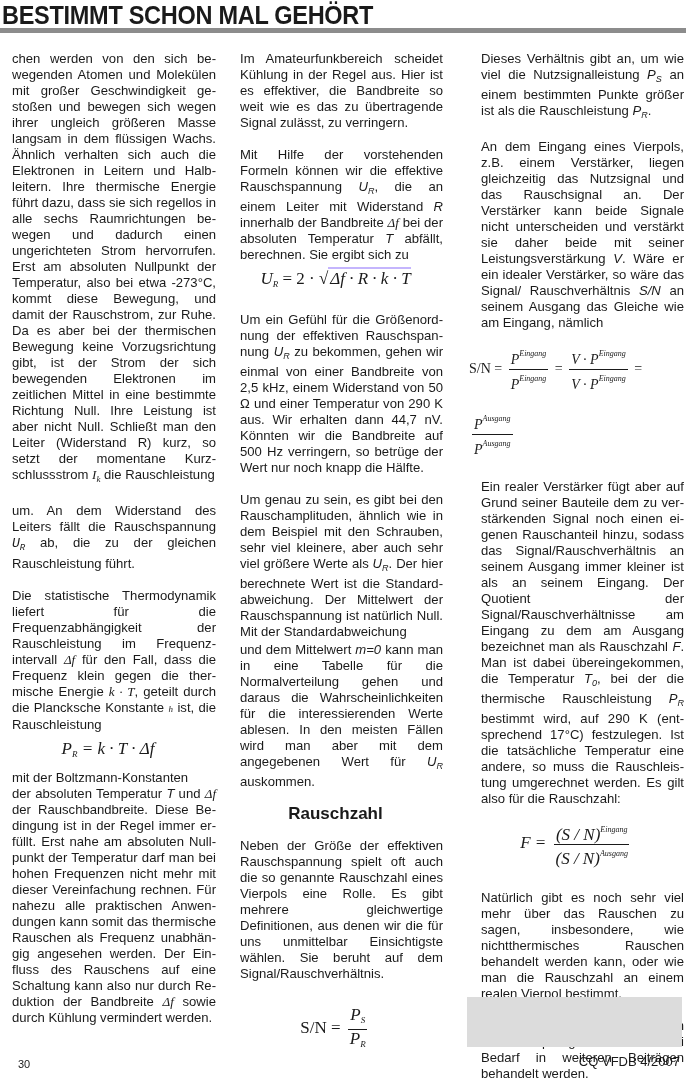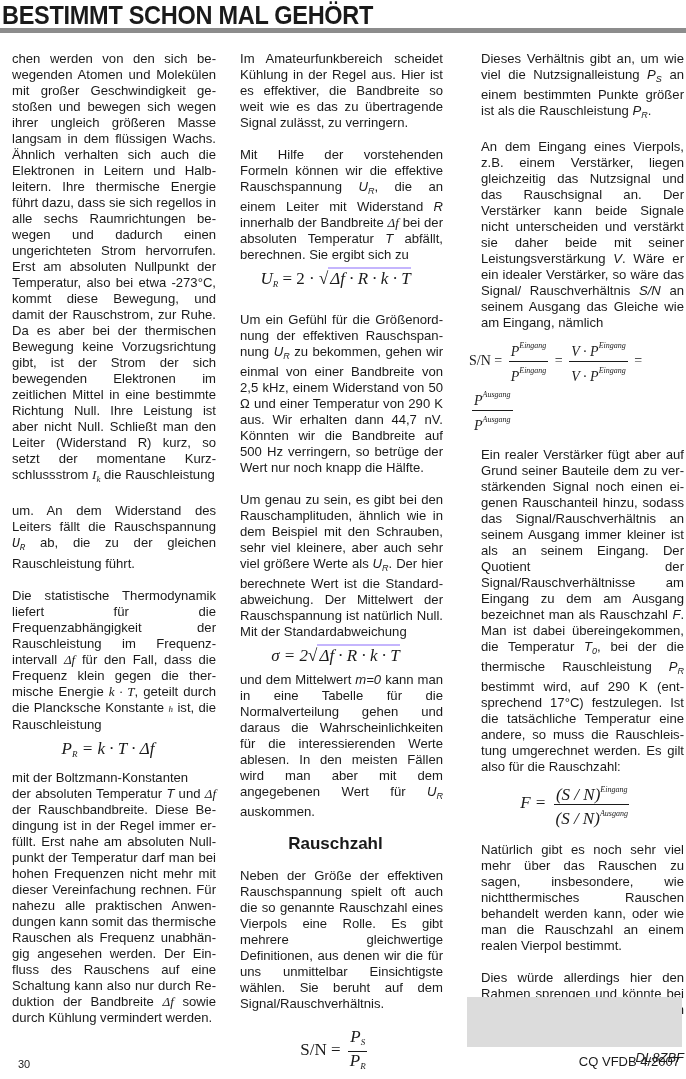--- a/index.html
+++ b/index.html
@@ -9,21 +9,21 @@
          font-weight:bold; font-size:25px; letter-spacing:-0.3px; color:#1a1a1a; line-height:30px; transform:scaleX(0.94); transform-origin:left top; }
   .header-bar { position:absolute; left:0; top:28px; width:686px; height:5px; background:#8c8c8c; }
   .col { position:absolute; top:51px; width:216px; font-size:13.1px; line-height:16.0px; text-align:justify; }
   .col p { margin:0 0 16px 12px; hyphens:manual; }
   .col1 { left:0px; }
   .col2 { left:228px; width:215px; }
   .col3 { left:469px; width:215px; }
   .math { font-family:"Liberation Serif", "DejaVu Serif", serif; font-style:italic; }
   .sub { font-size:9px; vertical-align:-3px; font-style:italic; }
   .formula { font-family:"Liberation Serif", serif; text-align:center; font-size:17px; margin:6px 0 6px 0; line-height:20px; }
-  .frac { display:inline-flex; flex-direction:column; align-items:center; vertical-align:middle; margin:0 3px;justify-content:flex-end; }
+  .frac { display:inline-flex; flex-direction:column; align-items:center; vertical-align:middle; margin:8px 3px;justify-content:flex-end; }
   .frac .num { border-bottom:1px solid #1a1a1a; padding:0 2px; line-height:18px; }
   .frac .den { padding:0 2px; line-height:18px; }
   .sup { font-size:8px; vertical-align:8px; font-style:italic; }
   .sqrt { border-top:2px solid #c4b5fd; padding-left:2px; }
   .section-heading { text-align:center; font-weight:bold; font-size:17px; margin:16px 0 16px 0; }
   .signature { text-align:right; font-style:italic; font-size:13px; margin-top:8px; }
   .grey-box { position:absolute; left:467px; top:997px; width:215px; height:50px; background:#dcdcdc; }
   .page-number { position:absolute; left:2px; top:1058px; font-size:11px;margin-left:16px; }
   .footer-pub { position:absolute; right:6px; top:1054px; font-size:13px; }
   .small-formula { font-size:14px; }
@@ -42,21 +42,20 @@
   <p style="margin-bottom:0;">mit der Boltzmann-Konstanten</p>
   <p><span>der absoluten Temperatur</span> <span class="math" style="font-family:'Liberation Sans',sans-serif;">T</span> <span>und</span> <span class="math">Δf</span> <span>der Rauschbandbreite. Diese Be­dingung ist in der Regel immer er­füllt. Erst nahe am absoluten Null­punkt der Temperatur darf man bei hohen Frequenzen nicht mehr mit dieser Vereinfachung rechnen. Für nahezu alle praktischen Anwen­dungen kann somit das thermische Rauschen als Frequenz unabhän­gig angesehen werden. Der Ein­fluss des Rauschens auf eine Schaltung kann also nur durch Re­duktion der Bandbreite</span> <span class="math">Δf</span> <span>sowie durch Kühlung vermindert werden.</span></p>
 </div>
 
 <div class="col col2">
   <p>Im Amateurfunkbereich scheidet Kühlung in der Regel aus. Hier ist es effektiver, die Bandbreite so weit wie es das zu übertragende Signal zulässt, zu verringern.</p>
   <p style="margin-bottom:2px;"><span>Mit Hilfe der vorstehenden Formeln können wir die effektive Rausch­spannung</span> <span class="math" style="font-family:'Liberation Sans',sans-serif;"><span>U</span><span class="sub">R</span></span><span>, die an einem Leiter mit Widerstand</span> <span class="math" style="font-family:'Liberation Sans',sans-serif;">R</span> <span>innerhalb der Bandbreite</span> <span class="math">Δf</span> <span>bei der absoluten Temperatur</span> <span class="math" style="font-family:'Liberation Sans',sans-serif;">T</span> <span>abfällt, berechnen. Sie ergibt sich zu</span></p>
   <div class="formula" style="margin-bottom:18px;"><span class="math"><span>U</span><span class="sub">R</span></span> <span>= 2 ·</span> √<span class="sqrt math">Δf · R · k · T</span></div>
   <p><span>Um ein Gefühl für die Größenord­nung der effektiven Rauschspan­nung</span> <span class="math" style="font-family:'Liberation Sans',sans-serif;"><span>U</span><span class="sub">R</span></span> <span>zu bekommen, gehen wir einmal von einer Bandbreite von 2,5 kHz, einem Widerstand von 50 Ω und einer Temperatur von 290 K aus. Wir erhalten dann 44,7 nV. Könnten wir die Bandbreite auf 500 Hz verringern, so betrüge der Wert nur noch knapp die Hälfte.</span></p>
   <p style="margin-bottom:2px;"><span>Um genau zu sein, es gibt bei den Rauschamplituden, ähnlich wie in dem Beispiel mit den Schrauben, sehr viel kleinere, aber auch sehr viel größere Werte als</span> <span class="math" style="font-family:'Liberation Sans',sans-serif;"><span>U</span><span class="sub">R</span></span><span>. Der hier berechnete Wert ist die Standard­abweichung. Der Mittelwert der Rauschspannung ist natürlich Null. Mit der Standardabweichung</span></p>
-  <div class="formula"><span class="math">σ = 2</span>√<span class="sqrt math">Δf · R · k · T</span></div>
   <p style="margin-bottom:0;"><span>und dem Mittelwert</span> <span class="math" style="font-family:'Liberation Sans',sans-serif;">m=0</span> <span>kann man in eine Tabelle für die Normalverteil­ung gehen und daraus die Wahr­scheinlichkeiten für die interessie­renden Werte ablesen. In den meis­ten Fällen wird man aber mit dem angegebenen Wert für</span> <span class="math" style="font-family:'Liberation Sans',sans-serif;"><span>U</span><span class="sub">R</span></span> <span>auskom­men.</span></p>
   <div class="section-heading">Rauschzahl</div>
   <p>Neben der Größe der effektiven Rauschspannung spielt oft auch die so genannte Rauschzahl eines Vierpols eine Rolle. Es gibt mehrere gleichwertige Definitionen, aus denen wir die für uns unmittelbar Einsichtigste wählen. Sie beruht auf dem Signal/Rauschverhältnis.</p>
   <div class="formula"><span>S/N =</span>
     <span class="frac">
         <span class="num math"><span>P</span><span class="sub">S</span></span>
         <span class="den math"><span>P</span><span class="sub">R</span></span>
       </span>
   </div>
 </div>

